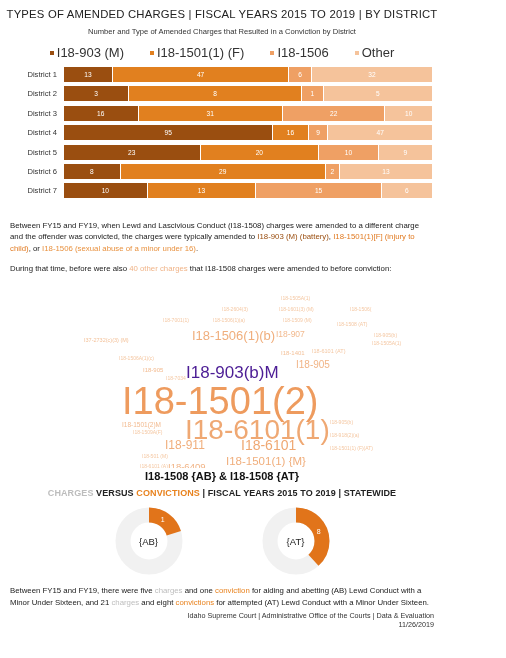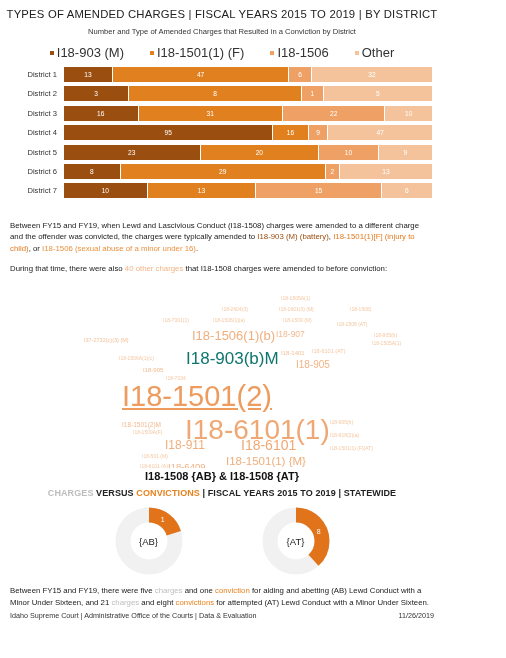--- a/index.html
+++ b/index.html
@@ -87,21 +87,21 @@
     position:absolute;font-size:7px;color:#fff;font-weight:400;
   }
 
   
   .foot-para{
     font-size:7.8px;line-height:11.4px;color:#1a1a1a;padding:0 10px;margin:0;
     padding-top:10px;
   }
   .footer{
     display:flex;justify-content:space-between;align-items:flex-end;
-    padding:3px 10px 0 10px;font-size:7.2px;color:#333;
+    padding:3px 10px 0 10px;font-size:7.2px;color:#333;flex-direction:column;
   }
 </style>
 </head>
 <body>
 
 <div class="wrap">
 
   <h1 class="title">TYPES OF AMENDED CHARGES  |  FISCAL YEARS 2015 TO 2019  |  BY DISTRICT</h1>
   <p class="subtitle">Number and Type of Amended Charges that Resulted in a Conviction by District</p>
 
@@ -244,27 +244,27 @@
           </div>
         </div>
       </div>
     </div>
 
   <p class="para p1">
     <span>Between FY15 and FY19, when Lewd and Lascivious Conduct (I18-1508) charges were amended to a different charge and the offender was convicted, the charges were typically amended to </span><span class="c-dark">I18-903 (M) (battery)</span><span>, </span><span class="c-orange">I18-1501(1)[F] (injury to child)</span><span>, or </span><span class="c-mid">I18-1506 (sexual abuse of a minor under 16)</span><span>.</span>
   </p>
 
   <p class="para p2">
-    <span>During that time, there were also </span><span class="c-light">40 other charges</span><span> that I18-1508 charges were amended to before conviction:</span>
+    <span>During that time, before were also </span><span class="c-light">40 other charges</span><span> that I18-1508 charges were amended to before conviction:</span>
   </p>
 
   <div class="cloud" id="cloud">
-      <span class="w" style="font-size: 29px; color: rgb(238, 155, 94); left: 122px; top: 104px; text-decoration: underline;">I18-1501(2)</span>
+      <span class="w" style="font-size: 38px; color: rgb(238, 155, 94); left: 122px; top: 104px;">I18-1501(2)</span>
       <span class="w" style="font-size: 28px; color: rgb(239, 168, 115); left: 185px; top: 138px;">I18-6101(1)</span>
-      <span class="w" style="font-size: 17px; color: #0f766e; left: 186px; top: 72px;">I18-903(b)M</span>
+      <span class="w" style="font-size: 17px; color: #4c1d95; left: 186px; top: 86px;">I18-903(b)M</span>
       <span class="w" style="font-size: 14px; color: rgb(239, 168, 115); left: 241px; top: 160px;">I18-6101</span>
       <span class="w" style="font-size: 13px; color: rgb(240, 174, 124); left: 192px; top: 51px;">I18-1506(1)(b)</span>
       <span class="w" style="font-size: 11.5px; color: rgb(240, 174, 124); left: 226px; top: 178px;">I18-1501(1) {M}</span>
       <span class="w" style="font-size: 12px; color: rgb(240, 174, 124); left: 165px; top: 161px;">I18-911</span>
       <span class="w" style="font-size: 10px; color: rgb(241, 180, 134); left: 296px; top: 82px;">I18-905</span>
       <span class="w" style="font-size: 9.5px; color: rgb(241, 180, 134); left: 168px; top: 184px;">I18-6409</span>
       <span class="w" style="font-size: 8.5px; color: rgb(242, 186, 143); left: 276px; top: 52px;">I18-907</span>
       <span class="w" style="font-size: 6.5px; color: rgb(242, 186, 143); left: 122px; top: 144px;">I18-1501(2)M</span>
       <span class="w" style="font-size: 6px; color: rgb(243, 193, 153); left: 281px; top: 72px;">I18-1401</span>
       <span class="w" style="font-size: 5.5px; color: rgb(244, 199, 162); left: 312px; top: 71px;">I18-6101 (AT)</span>

